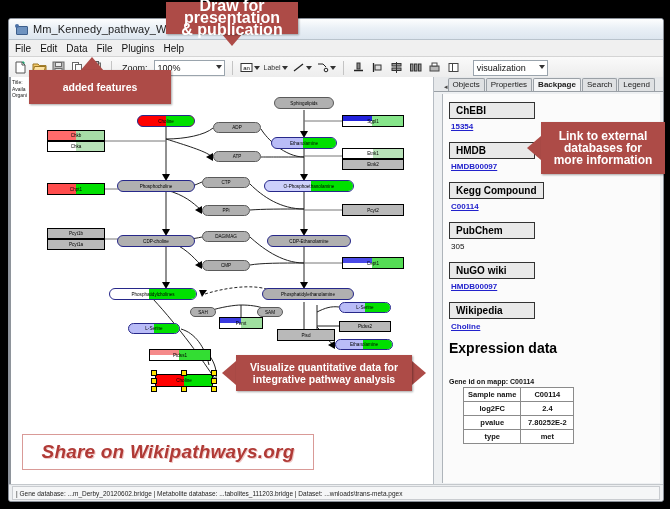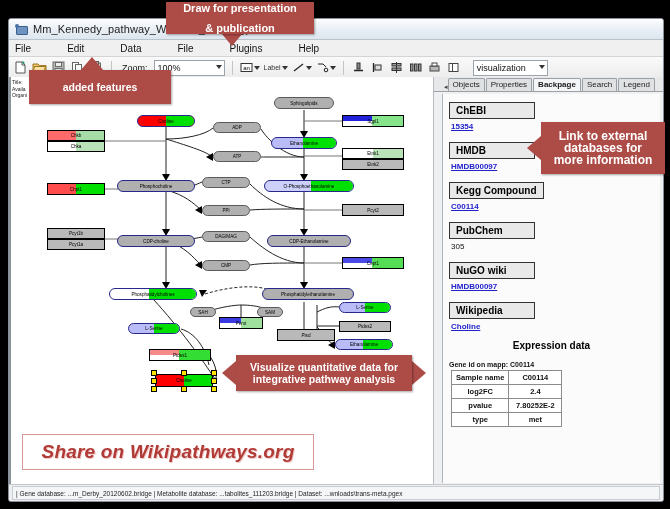--- a/index.html
+++ b/index.html
@@ -11,21 +11,21 @@
           border:1px solid #8a9099;border-radius:3px;overflow:hidden;}
   .titlebar{height:20px;background:linear-gradient(180deg,#fdfefe 0%,#eaf0f6 45%,#dde6ef 100%);
             border-bottom:1px solid #b9c3cc;display:flex;align-items:center;padding:0 4px;}
   .titlebar .tb-icon{width:13px;height:13px;margin:0 5px 0 2px;position:relative;}
   .titlebar .tb-icon:before{content:"";position:absolute;left:1px;top:3px;width:10px;height:7px;
             background:#6e93c0;border:1px solid #3d5f8c;border-radius:1px;}
   .titlebar .tb-icon:after{content:"";position:absolute;left:0px;top:1px;width:4px;height:4px;
             background:#4a6fa5;border-radius:50%;}
   .title-text{font-size:11px;color:#1b1b1b;letter-spacing:.1px;white-space:nowrap;overflow:hidden;}
 
-  .menubar{height:16px;background:#f0f0f0;border-bottom:1px solid #d4d4d4;display:flex;align-items:center;padding-left:6px;gap:27px;}
+  .menubar{height:16px;background:#f0f0f0;border-bottom:1px solid #d4d4d4;display:flex;align-items:center;padding-left:6px;}
   .menubar .mi{font-size:10px;color:#111;margin-right:9px;cursor:default;}
 
   .toolbar{height:21px;background:linear-gradient(180deg,#fafafa,#ececec);border-bottom:1px solid #cfcfcf;
            display:flex;align-items:center;padding-left:4px;gap:4px;position:relative;}
   .tbtn{width:15px;height:15px;position:relative;display:inline-block;}
   .sep{width:1px;height:14px;background:#c4c4c4;margin:0 3px;}
   .zoomlab{font-size:9px;color:#111;margin-left:3px;margin-right:2px;}
   .combo{height:14px;border:1px solid #9aa4ad;background:#fff;display:flex;align-items:center;
          font-size:9px;color:#111;padding-left:3px;position:relative;}
   .combo .arrow{position:absolute;right:2px;top:4px;width:0;height:0;border-left:3px solid transparent;
@@ -47,23 +47,23 @@
   .tab{font-size:8px;color:#1b1b1b;border:1px solid #9aa0a6;border-bottom:none;background:#dfe1e3;
        padding:1px 4px 1px 4px;margin-right:1px;border-radius:2px 2px 0 0;line-height:10px;}
   .tab.active{background:#f4f5f6;font-weight:bold;}
   .tabscroll{font-size:7px;color:#444;margin-left:2px;}
   .bp{flex:1;background:#fbfbfb;margin:2px 3px 2px 8px;border-left:1px solid #aeb4ba;
       padding:6px 6px 0 6px;overflow:hidden;position:relative;}
   .bp-head{display:inline-block;border:1px solid #333;background:#e9e9e9;font-weight:bold;font-size:10px;
       color:#000;padding:2px 6px;min-width:72px;margin-bottom:3px;}
   .bp-link{font-size:8px;color:#2222cc;text-decoration:underline;font-weight:bold;display:block;margin:0 0 9px 2px;}
   .bp-plain{font-size:8px;color:#111;display:block;margin:0 0 9px 2px;}
-  .bp-exp{font-weight:bold;font-size:10px;color:#000;margin:2px 0 10px 0;text-align:center;}
+  .bp-exp{font-weight:bold;font-size:14px;color:#000;margin:2px 0 22px 0;}
   .bp-geneid{font-size:7px;color:#111;font-weight:bold;margin-bottom:2px;}
-  table.exp{border-collapse:collapse;margin-left:2px;}
+  table.exp{border-collapse:collapse;margin-left:14px;}
   table.exp td{border:1px solid #8b8b8b;font-size:7.5px;font-weight:bold;color:#111;text-align:center;
      padding:2px 4px;min-width:44px;background:#fff;}
 
   
   .statusbar{position:absolute;left:0;right:0;bottom:0;height:16px;background:#eceef0;border-top:1px solid #c4c8cc;
      display:flex;align-items:center;}
   .statusinner{margin:1px 3px;height:12px;flex:1;border:1px solid #c9ccd0;background:#f5f6f7;
      display:flex;align-items:center;font-size:6.5px;color:#222;padding-left:3px;}
 
   
@@ -504,21 +504,21 @@
             </table>
         </div>
       </div>
     </div>
 
     <div class="statusbar">
       <div class="statusinner">| Gene database: ...m_Derby_20120602.bridge | Metabolite database: ...tabolites_111203.bridge | Dataset: ...wnloads\trans-meta.pgex</div>
     </div>
   </div>
 
-  <div class="callout" style="left:166px;top:2px;width:148px;height:32px;font-size:11px;justify-content:space-between;">
+  <div class="callout" style="left:166px;top:2px;width:132px;height:32px;font-size:16px;">
     <span>Draw for presentation</span>
     <span>&amp; publication</span>
   </div>
   <div class="arrow-down" style="left:221px;top:33px;"></div>
 
   <div class="callout" style="left:29px;top:70px;width:142px;height:34px;font-size:10.5px;">
     <span>added features</span>
   </div>
   <div class="arrow-up" style="left:80px;top:57px;"></div>
 

